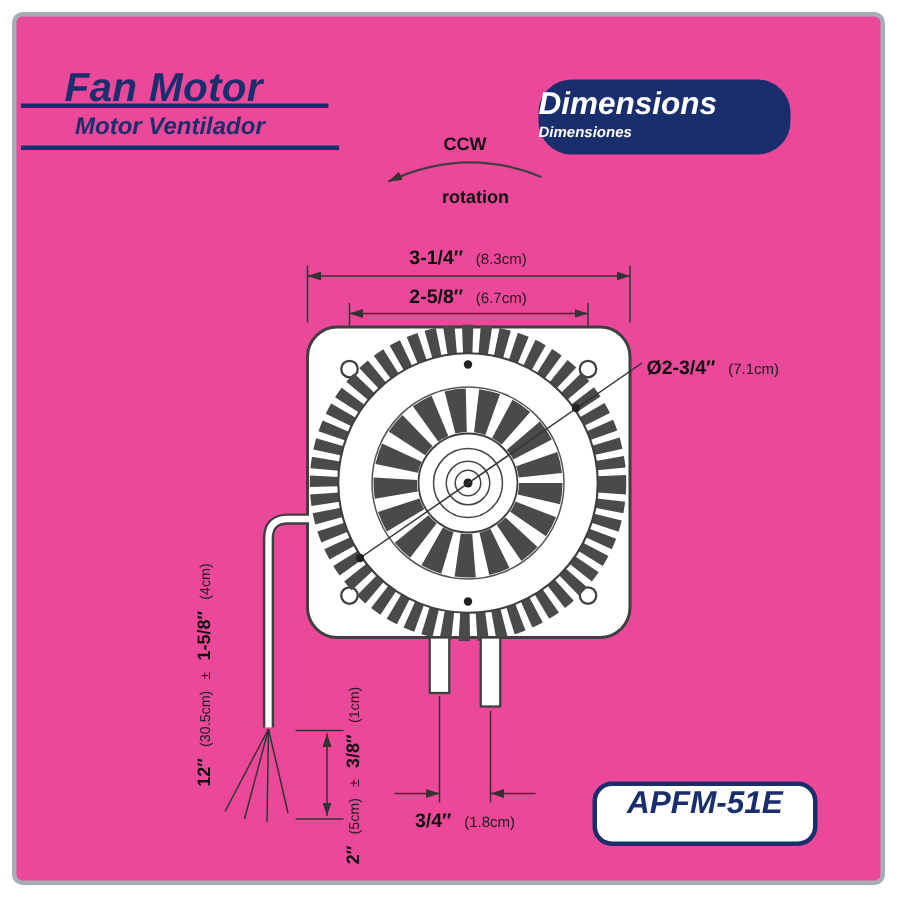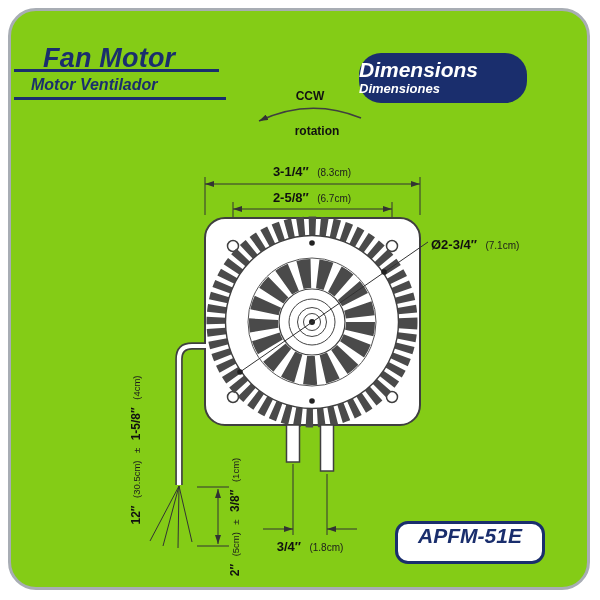--- a/index.html
+++ b/index.html
@@ -1,37 +1,37 @@
 <!DOCTYPE html>
 <html style="--navy: #1a2e6d;"><head>
 <meta charset="utf-8">
 <style>
   * { margin:0; padding:0; box-sizing:border-box; }
   html,body { width:600px; height:600px; background:#fff;
               font-family:"Liberation Sans", sans-serif; position:relative; overflow:hidden; }
 
   .card { position:absolute; left:8px; top:8px; width:582px; height:582px;
-          background:#84cc16; border:3px solid #a8adb4; border-radius:28px; }
+          background:#ec4899; border:3px solid #a8adb4; border-radius:7px; }
 
   
   .hdr-title { position:absolute; left:32px; top:32px; font-size:27px; line-height:30px;
                font-weight:bold; font-style:italic; color:var(--navy,#1a2e6d); letter-spacing:.2px; }
   .hdr-rule1 { position:absolute; left:3px; top:58px; width:205px; height:3px;
                background:var(--navy,#1a2e6d); }
-  .hdr-sub   { position:absolute; left:20px; top:64px; font-size:16px; line-height:20px;
+  .hdr-sub   { position:absolute; left:39px; top:64px; font-size:16px; line-height:20px;
                font-weight:bold; font-style:italic; color:var(--navy,#1a2e6d); }
   .hdr-rule2 { position:absolute; left:3px; top:86px; width:212px; height:2.5px;
                background:var(--navy,#1a2e6d); }
 
   
   .dim-badge { position:absolute; left:348px; top:42px; width:168px; height:50px;
                background:var(--navy,#1a2e6d); border-radius:22px; color:#fff;
                text-align:left; font-style:italic; font-weight:bold; padding-top:5px; }
   .dim-badge-title { font-size:21px; line-height:23px; }
-  .dim-badge-sub   { font-size:13px; line-height:15px; }
+  .dim-badge-sub   { font-size:10px; line-height:15px; }
 
   
   .model-badge { position:absolute; left:384px; top:510px; width:150px; height:43px;
                  background:#fff; border:3px solid var(--navy,#1a2e6d); border-radius:13px;
                  display:flex; align-items:flex-start; justify-content:center;
                  font-size:21px; font-weight:bold; font-style:italic; color:var(--navy,#1a2e6d); }
 
   svg.diagram { position:absolute; left:0; top:0; }
 
   text { font-family:"Liberation Sans", sans-serif; }

